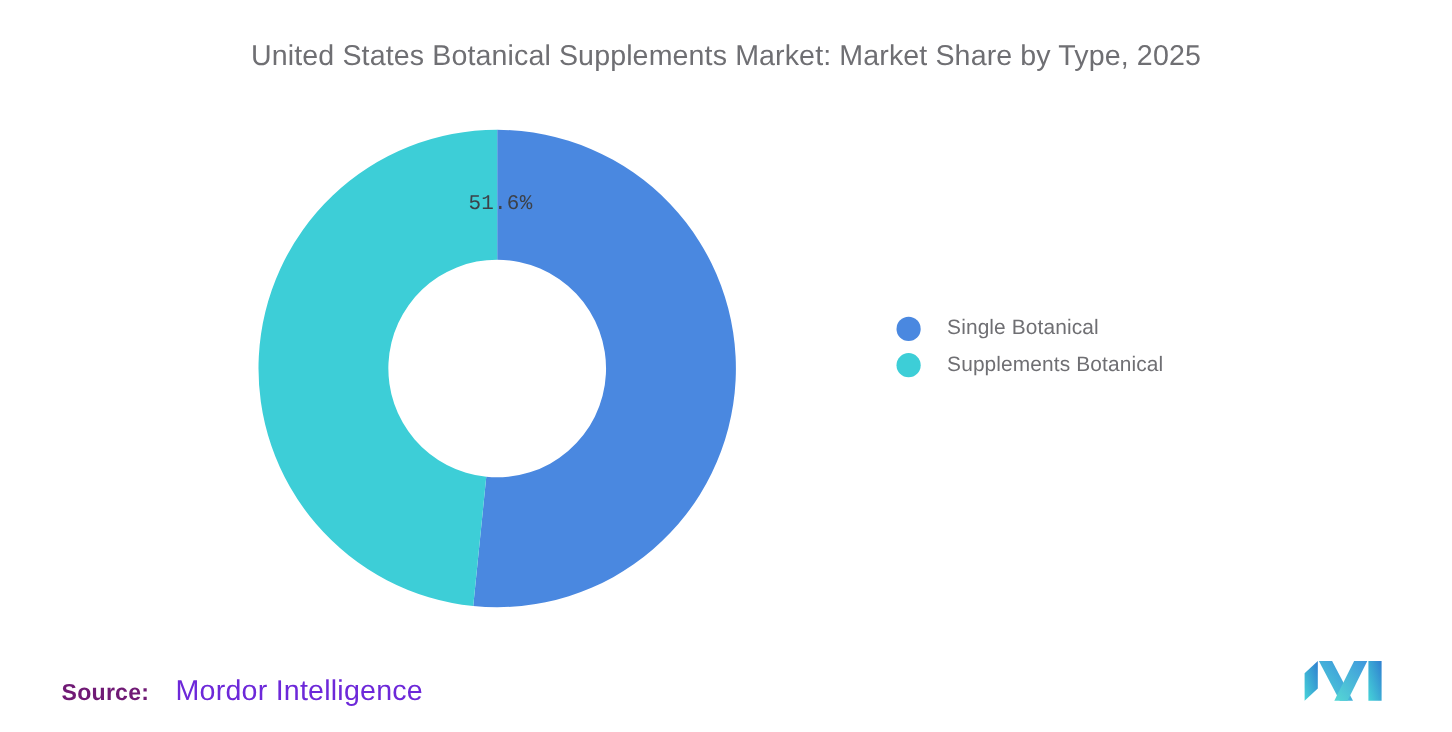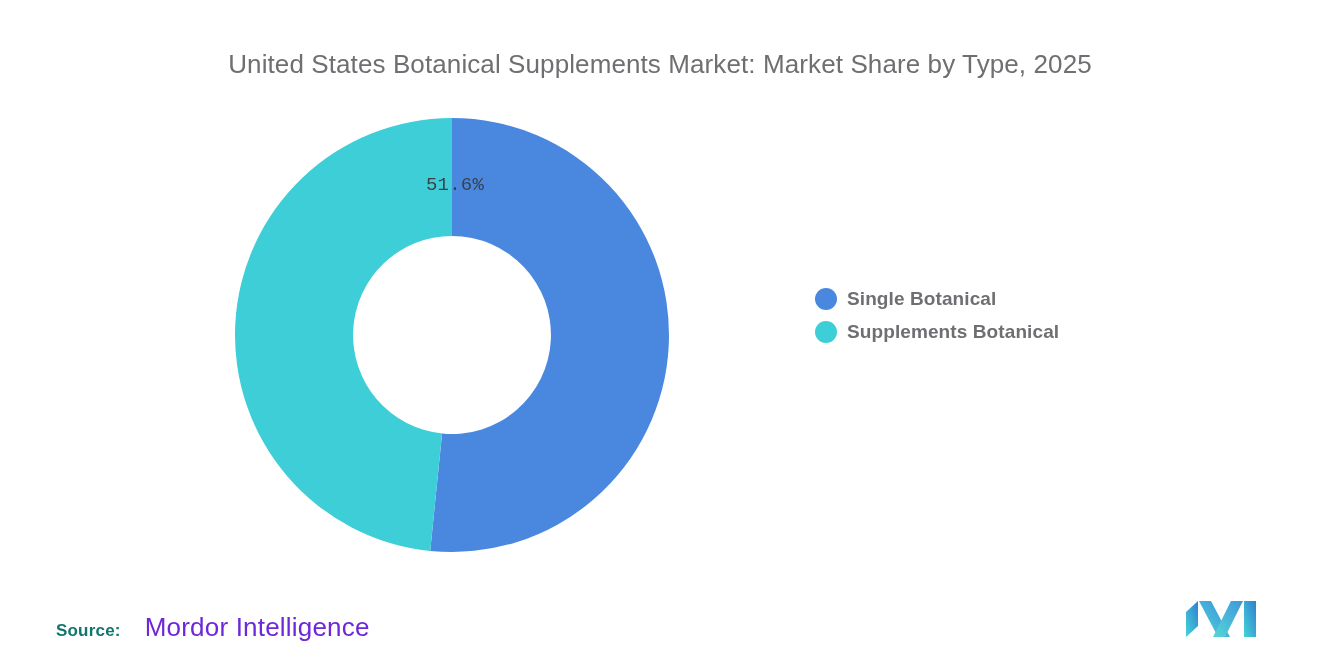--- a/index.html
+++ b/index.html
@@ -16,21 +16,21 @@
     width: 1320px;
     height: 665px;
     background: #ffffff;
     overflow: hidden;
   }
 
   
   #chart-title {
     position: absolute;
     left: 0;
-    top: 46px;
+    top: 32px;
     width: 1320px;
     text-align: center;
     font-size: 26px;
     font-weight: 400;
     color: #6f6f73;
     letter-spacing: 0.1px;
     line-height: 36px;
     white-space: nowrap;
   }
 
@@ -73,41 +73,41 @@
     align-items: center;
     height: 33px;
   }
   .legend-swatch {
     width: 22px;
     height: 22px;
     border-radius: 50%;
     flex: 0 0 auto;
   }
   .legend-label {
-    margin-left: 10px;
+    margin-left: 24px;
     font-size: 19px;
     color: #6f6f73;
-    font-weight: 700;
+    font-weight: 400;
     letter-spacing: 0.1px;
     white-space: nowrap;
   }
 
   
   #source-line {
     position: absolute;
     left: 56px;
     top: 612px;
     display: flex;
     align-items: baseline;
     white-space: nowrap;
   }
   #source-label {
-    font-size: 17px;
+    font-size: 21px;
     font-weight: 700;
-    color: #0f766e;
+    color: #701a75;
     letter-spacing: 0.2px;
   }
   #source-value {
     margin-left: 24px;
     font-size: 26px;
     font-weight: 400;
     color: #6d28d9;
     letter-spacing: 0.2px;
   }
 

